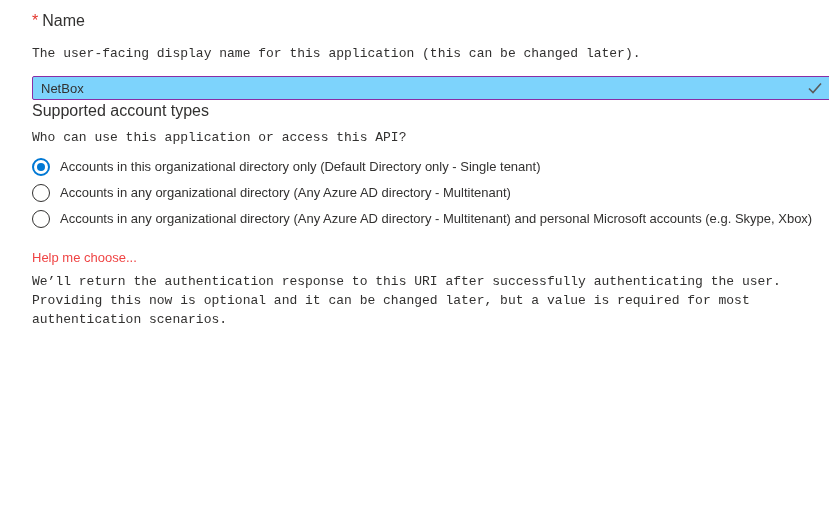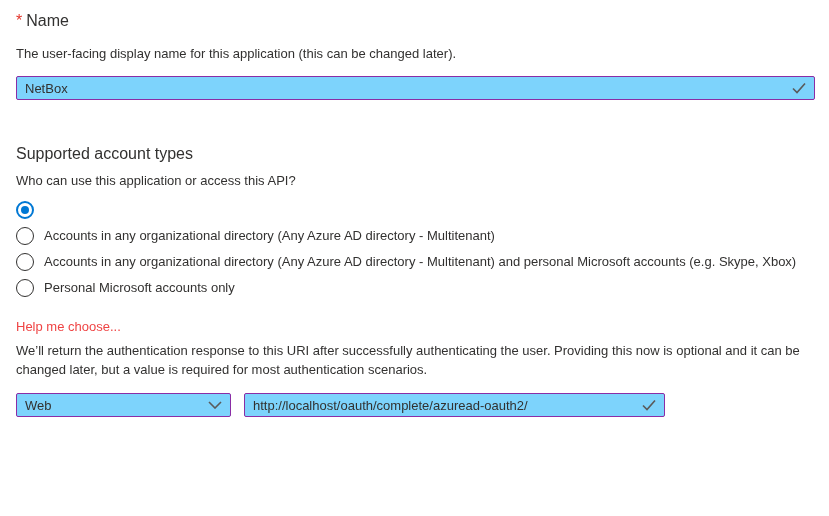--- a/index.html
+++ b/index.html
@@ -4,34 +4,35 @@
 <style>
   * { box-sizing: border-box; }
   html, body { margin: 0; padding: 0; }
   body {
     width: 829px; height: 516px;
     background: #ffffff;
     font-family: "Liberation Sans", sans-serif;
     color: #323130;
     overflow: hidden;
   }
-  .page { padding: 0 16px; }
+  .page { padding: 0 32px; }
 
   .section-title {
     font-size: 16px;
     line-height: 21px;
     font-weight: 400;
     color: #323130;
   }
   .required-marker { color: #e3342b; margin-right: 4px; }
 
   .desc {
     font-size: 13px;
     line-height: 19px;
     color: #323130;
+    font-family: Liberation Mono, monospace;
   }
 
   .name-title { margin-top: 10px; }
   .name-desc { margin-top: 13px; }
 
   .text-input {
     position: relative;
     height: 24px;
     border: 1.5px solid #8a2da5;
     border-radius: 2px;
@@ -47,21 +48,21 @@
     overflow: hidden;
   }
   .input-check {
     position: absolute;
     right: 8px; top: 50%;
     transform: translateY(-50%);
     width: 14px; height: 12px;
   }
   .name-input { margin-top: 13px; width: 799px; }
 
-  .account-title { margin-top: 43px; }
+  .account-title { }
   .account-question { margin-top: 7px; }
 
   .radio-group { margin-top: 7px; }
   .radio-row {
     display: flex;
     align-items: center;
     height: 26px;
     cursor: pointer;
   }
   .radio-circle {
@@ -138,49 +139,32 @@
   </div>
 
   
   <div class="section-title account-title">Supported account types</div>
 
   <div class="desc account-question">Who can use this application or access this API?</div>
 
   <div class="radio-group">
     <div class="radio-row selected">
       <span class="radio-circle"></span>
+      <span class="radio-label">Accounts in this organizational directory only (Default Directory only - Single tenant)</span>
     </div>
     <div class="radio-row">
       <span class="radio-circle"></span>
       <span class="radio-label">Accounts in any organizational directory (Any Azure AD directory - Multitenant)</span>
     </div>
     <div class="radio-row">
       <span class="radio-circle"></span>
       <span class="radio-label">Accounts in any organizational directory (Any Azure AD directory - Multitenant) and personal Microsoft accounts (e.g. Skype, Xbox)</span>
     </div>
-    <div class="radio-row">
-      <span class="radio-circle"></span>
-      <span class="radio-label">Personal Microsoft accounts only</span>
-    </div>
   </div>
 
   <a class="help-link">Help me choose...</a>
 
   
 
   <div class="desc redirect-desc">We’ll return the authentication response to this URI after successfully authenticating the user. Providing this now is optional and it can be changed later, but a value is required for most authentication scenarios.</div>
 
-  <div class="uri-row">
-    <div class="text-input platform-select">
-      <span class="value">Web</span>
-      <svg class="chevron stroke-glyph" viewBox="0 0 14 8">
-          <path d="M1 1 L7 7 L13 1"></path>
-        </svg>
-    </div>
-    <div class="text-input uri-input">
-      <span class="value">http://localhost/oauth/complete/azuread-oauth2/</span>
-      <svg class="input-check stroke-glyph" viewBox="0 0 14 12">
-          <path d="M1 6.5 L5 10.5 L13 1.5"></path>
-        </svg>
-    </div>
-  </div>
 
 </div>
 
 </body></html>

